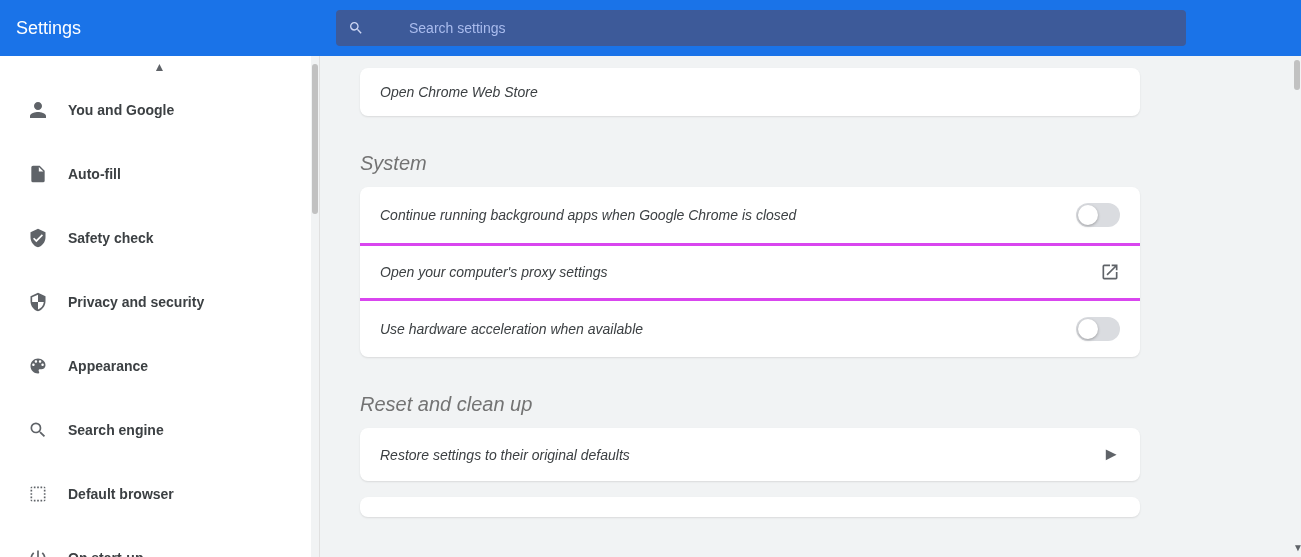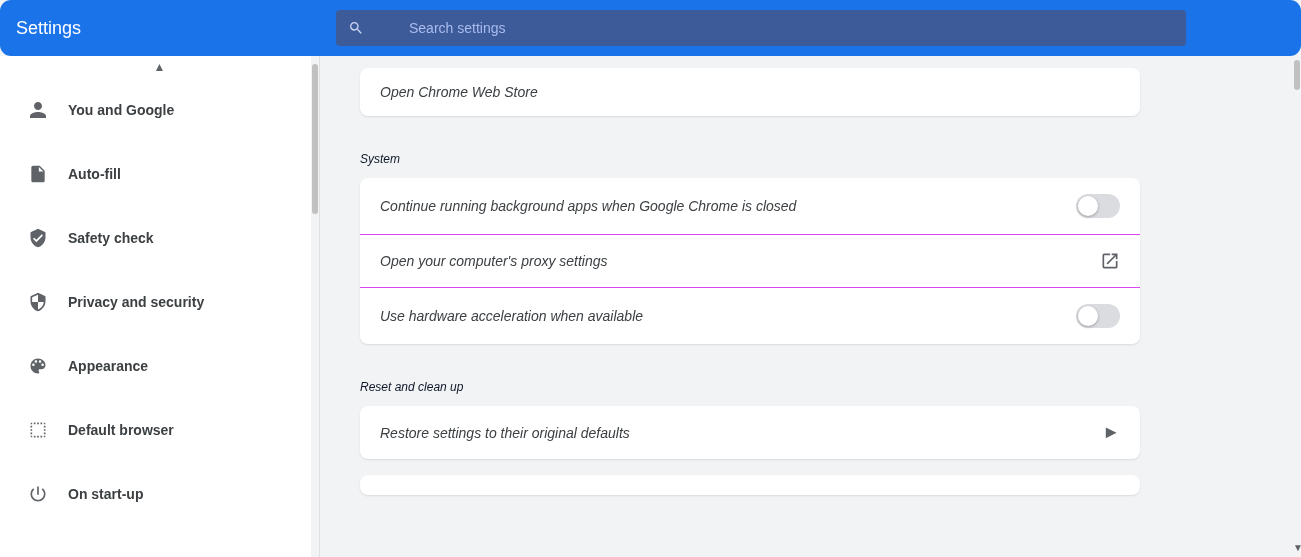--- a/index.html
+++ b/index.html
@@ -6,21 +6,20 @@
     body { font-family: 'Segoe UI', Arial, sans-serif; font-size: 14px; background: #f1f3f4; display: flex; flex-direction: column; height: 557px; overflow: hidden; }
 
     
     .header {
       background: #1a73e8;
       height: 56px;
       display: flex;
       align-items: center;
       padding: 0 16px;
       flex-shrink: 0;
-      border-radius: 11px;
     }
     .header-title {
       color: white;
       font-size: 18px;
       font-weight: 500;
       width: 200px;
       flex-shrink: 0;
     }
     .search-bar {
       flex: 1;
@@ -119,34 +118,34 @@
     
     .card {
       background: white;
       border-radius: 8px;
       margin-bottom: 16px;
       overflow: hidden;
       box-shadow: 0 1px 2px rgba(0,0,0,0.1);
     }
     .card-item {
       padding: 16px 20px;
-      border-bottom: 1px solid #d946ef;
+      border-bottom: 3px solid #d946ef;
       display: flex;
       align-items: center;
       justify-content: space-between;
       font-size: 14px;
       color: #3c4043;
       cursor: pointer;
     }
     .card-item:last-child { border-bottom: none; }
 
     .section-title {
-      font-size: 12px;
+      font-size: 20px;
       font-weight: 500;
-      color: #0f172a;
+      color: #737373;
       padding: 20px 0 12px 0;
     }
 
     
     .toggle {
       width: 44px;
       height: 24px;
       background: #dadce0;
       border-radius: 12px;
       position: relative;
@@ -234,20 +233,28 @@
 
     <div class="sidebar-item">
       <div class="item-icon">
         <svg width="20" height="20" viewBox="0 0 24 24" fill="#5f6368">
           <path d="M12 3c-4.97 0-9 4.03-9 9s4.03 9 9 9c.83 0 1.5-.67 1.5-1.5 0-.39-.15-.74-.39-1.01-.23-.26-.38-.61-.38-.99 0-.83.67-1.5 1.5-1.5H16c2.76 0 5-2.24 5-5 0-4.42-4.03-8-9-8zm-5.5 9c-.83 0-1.5-.67-1.5-1.5S5.67 9 6.5 9 8 9.67 8 10.5 7.33 12 6.5 12zm3-4C8.67 8 8 7.33 8 6.5S8.67 5 9.5 5s1.5.67 1.5 1.5S10.33 8 9.5 8zm5 0c-.83 0-1.5-.67-1.5-1.5S13.67 5 14.5 5s1.5.67 1.5 1.5S15.33 8 14.5 8zm3 4c-.83 0-1.5-.67-1.5-1.5S16.67 9 17.5 9s1.5.67 1.5 1.5-.67 1.5-1.5 1.5z"></path>
         </svg>
       </div>
       <span class="item-label">Appearance</span>
     </div>
 
+    <div class="sidebar-item">
+      <div class="item-icon">
+        <svg width="20" height="20" viewBox="0 0 24 24" fill="#5f6368">
+          <path d="M15.5 14h-.79l-.28-.27A6.471 6.471 0 0 0 16 9.5 6.5 6.5 0 1 0 9.5 16c1.61 0 3.09-.59 4.23-1.57l.27.28v.79l5 4.99L20.49 19l-4.99-5zm-6 0C7.01 14 5 11.99 5 9.5S7.01 5 9.5 5 14 7.01 14 9.5 11.99 14 9.5 14z"></path>
+        </svg>
+      </div>
+      <span class="item-label">Search engine</span>
+    </div>
 
     <div class="sidebar-item">
       <div class="item-icon">
         <svg width="20" height="20" viewBox="0 0 24 24" fill="#5f6368">
           <path d="M3 5h2V3c-1.1 0-2 .9-2 2zm0 8h2v-2H3v2zm4 8h2v-2H7v2zM3 9h2V7H3v2zm10-6h-2v2h2V3zm6 0v2h2c0-1.1-.9-2-2-2zM5 21v-2H3c0 1.1.9 2 2 2zm-2-4h2v-2H3v2zM9 3H7v2h2V3zm2 18h2v-2h-2v2zm8-8h2v-2h-2v2zm0 8c1.1 0 2-.9 2-2h-2v2zm0-12h2V7h-2v2zm0 8h2v-2h-2v2zm-4 4h2v-2h-2v2zm0-16h2V3h-2v2z"></path>
         </svg>
       </div>
       <span class="item-label">Default browser</span>
     </div>
 

